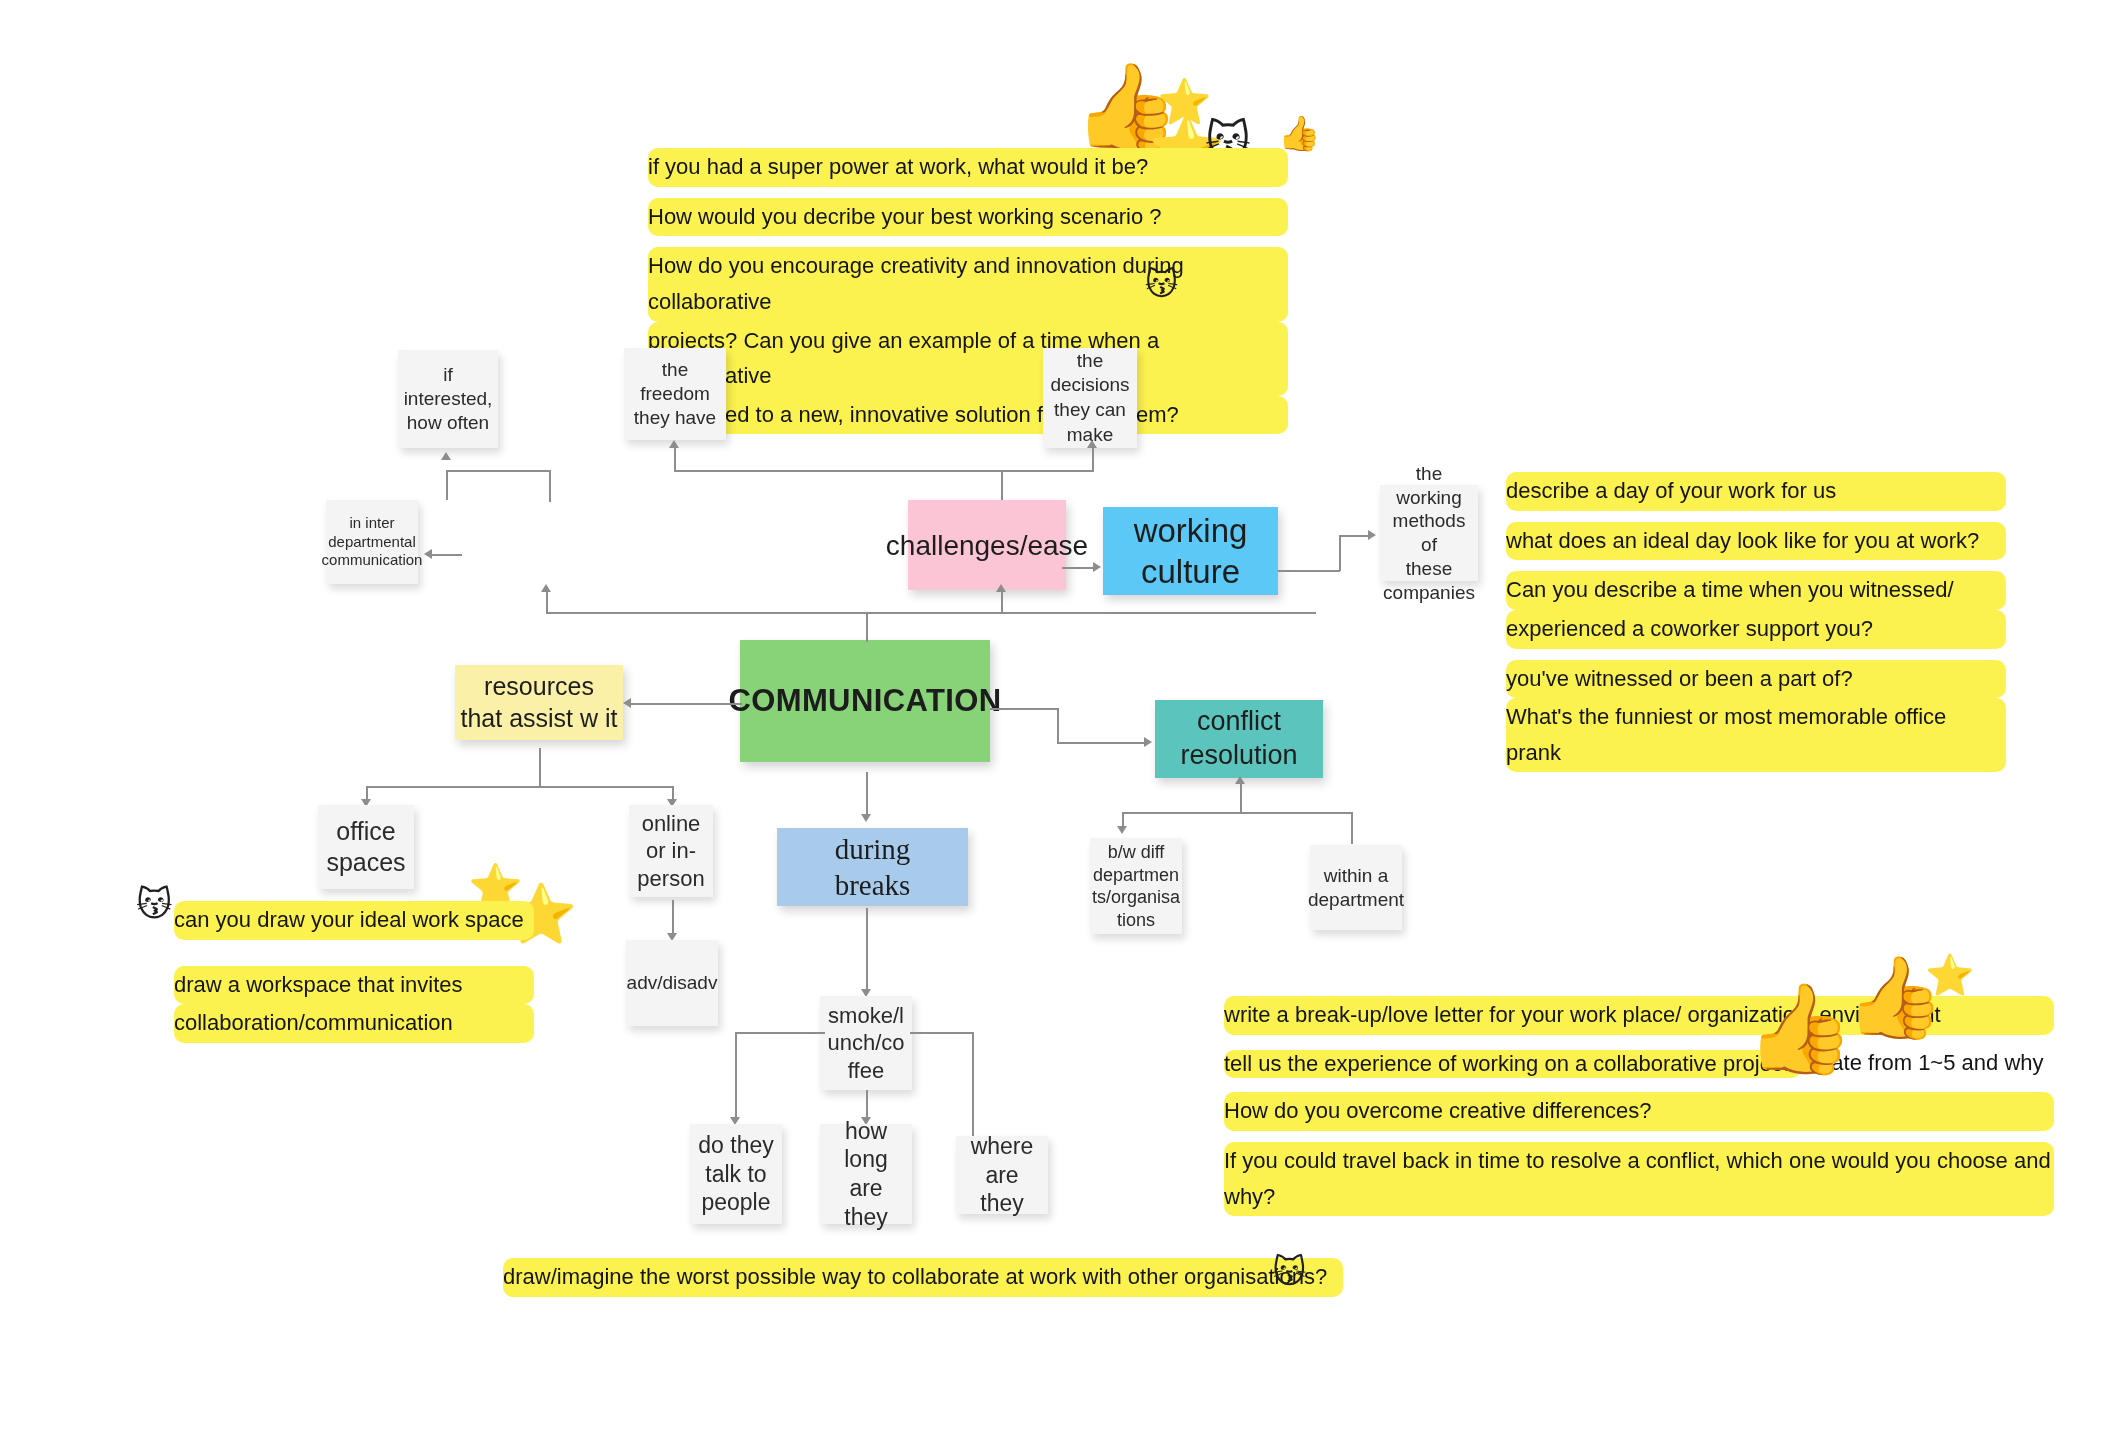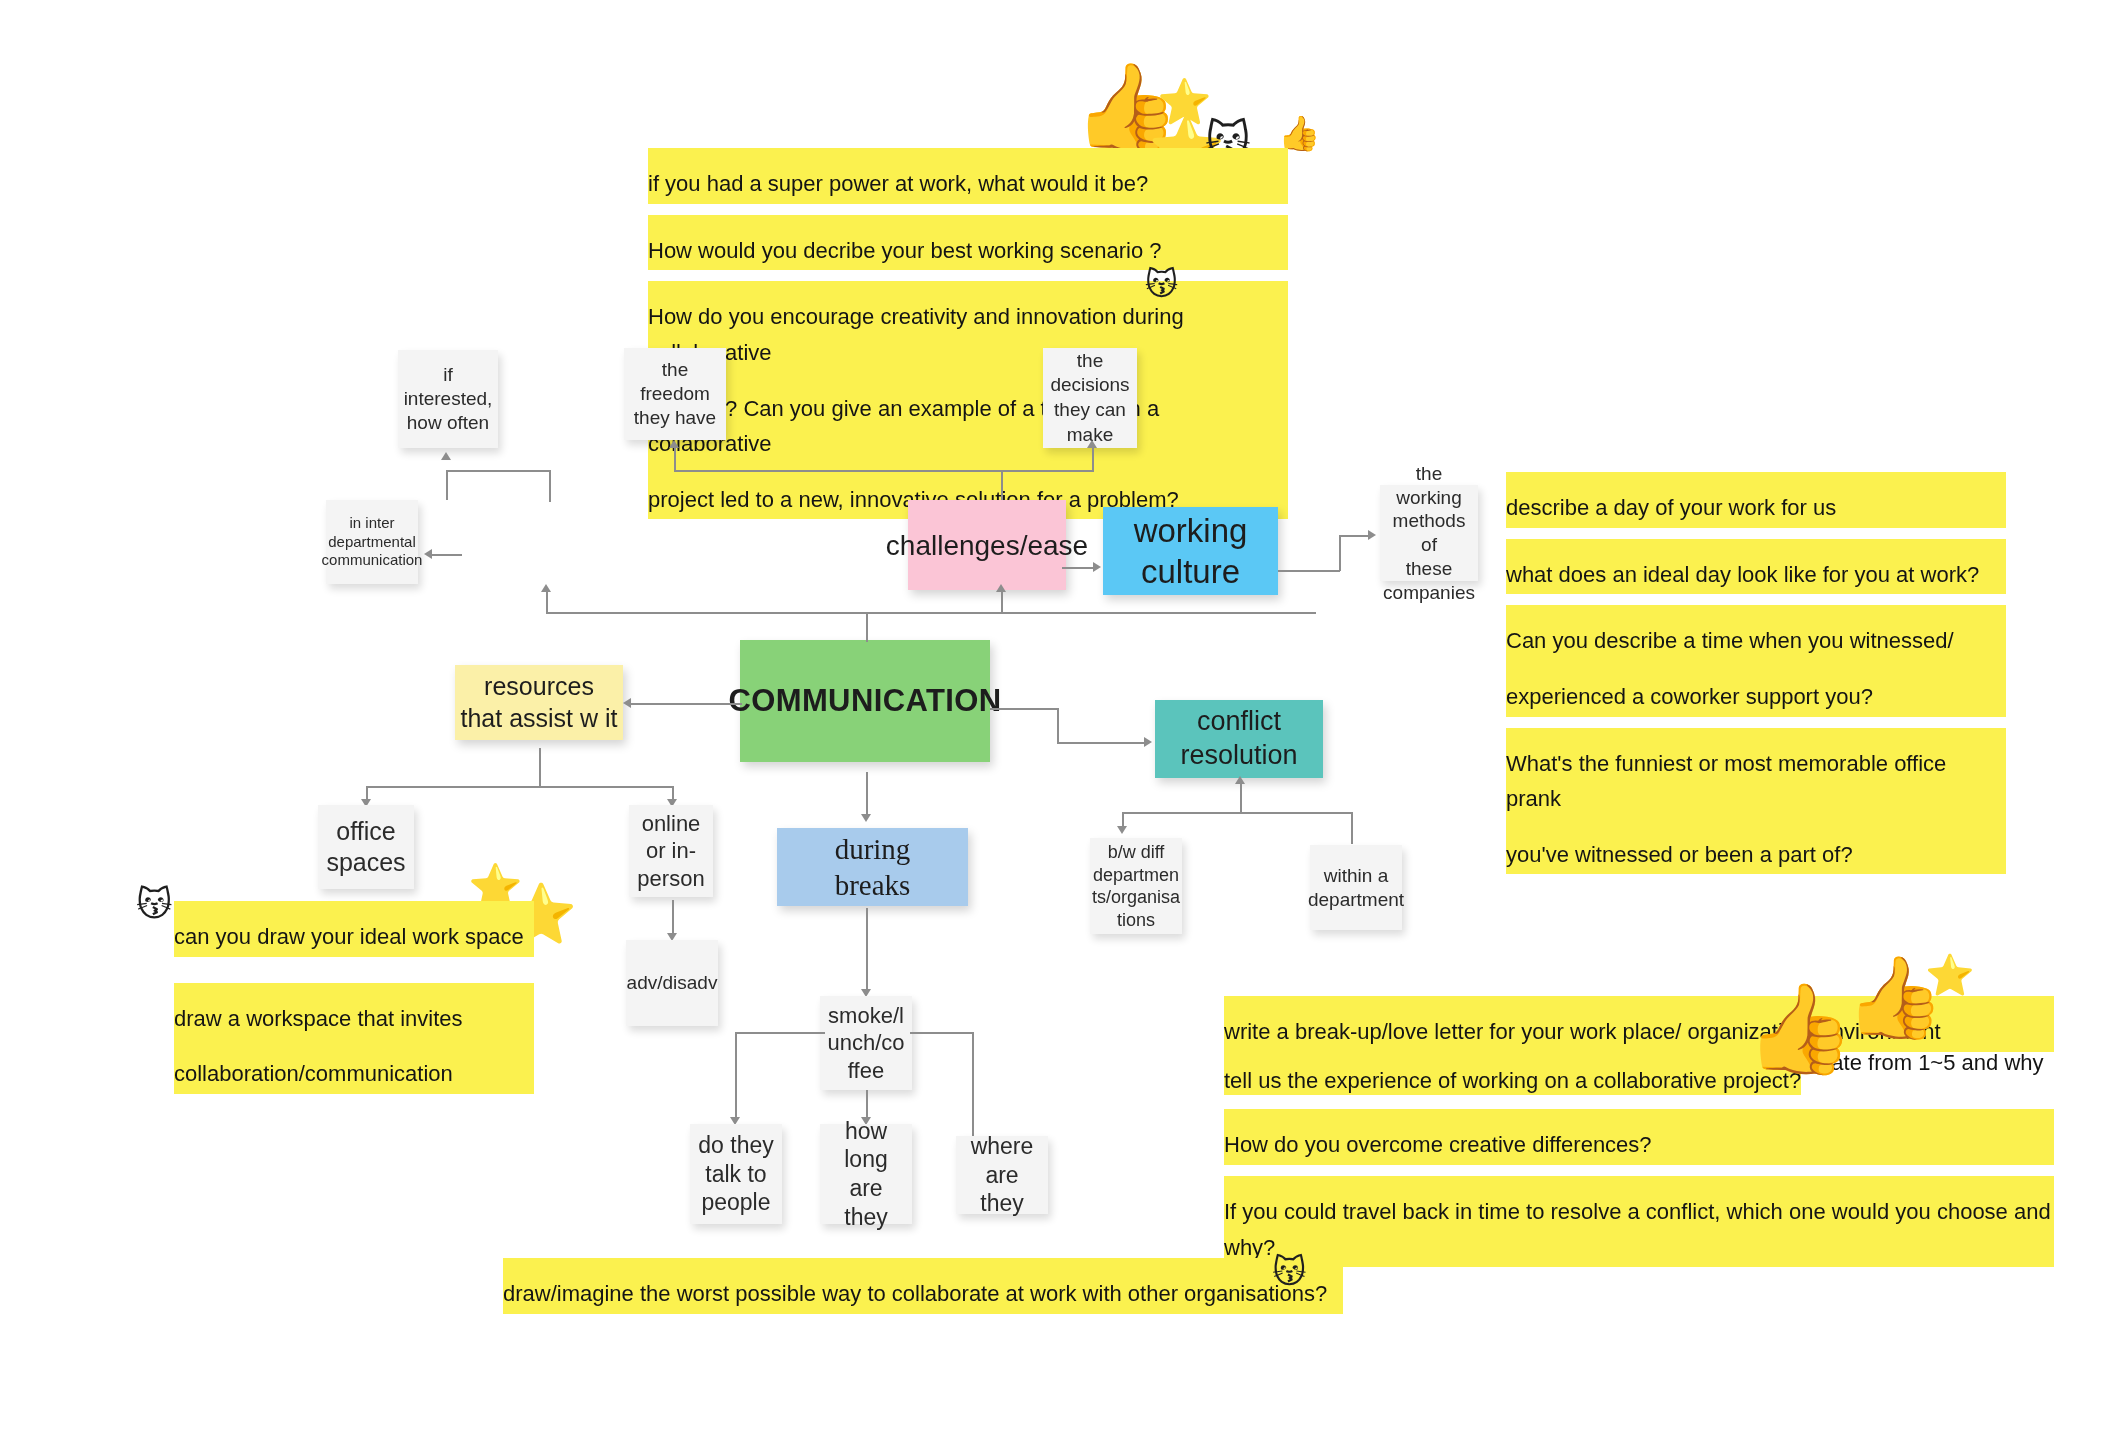--- a/index.html
+++ b/index.html
@@ -34,21 +34,22 @@
   .arw.down{border-left:5px solid transparent;border-right:5px solid transparent;border-top:8px solid #8d8d8d;}
   .arw.left{border-top:5px solid transparent;border-bottom:5px solid transparent;border-right:8px solid #8d8d8d;}
   .arw.right{border-top:5px solid transparent;border-bottom:5px solid transparent;border-left:8px solid #8d8d8d;}
 
   
   .qblock{position:absolute;font-size:22px;line-height:1.62;color:#141414;}
   .qblock .ln1{display:block;}
   .qblock span.hl{
     background:#FBF14F;
     box-decoration-break:clone;-webkit-box-decoration-break:clone;
-    padding:18px 0 2px 0;
+    padding:1px 0 2px 0;
+    border-radius:10px;
   }
   .qitem{margin-bottom:11px;}
   .qitem:last-child{margin-bottom:0;}
   .qtight .qitem{margin-bottom:3px;}
 
   .emoji{position:absolute;line-height:1;user-select:none;}
   .plain{background:transparent;}
 </style>
 </head>
 <body>
@@ -145,22 +146,22 @@
         <span class="hl ln1">describe a day of your work for us</span>
       </div>
     <div class="qitem">
         <span class="hl ln1">what does an ideal day look like for you at work?</span>
       </div>
     <div class="qitem">
       <span class="hl ln1">Can you describe a time when you witnessed/</span>
       <span class="hl ln1">experienced a coworker support you?</span>
     </div>
     <div class="qitem">
+      <span class="hl ln1">you've witnessed or been a part of?</span>
       <span class="hl ln1">What's the funniest or most memorable office prank</span>
-      <span class="hl ln1">you've witnessed or been a part of?</span>
     </div>
   </div>
 
   <div class="node card big" style="left:740px;top:640px;width:250px;height:122px;background:#88D278;">
     <span>COMMUNICATION</span>
   </div>
 
   <div class="ln lnv" style="left:866px;top:612px;height:30px;"></div>
   <div class="ln lnh" style="left:546px;top:612px;width:770px;"></div>
   <div class="ln lnv" style="left:546px;top:590px;height:23px;"></div>

